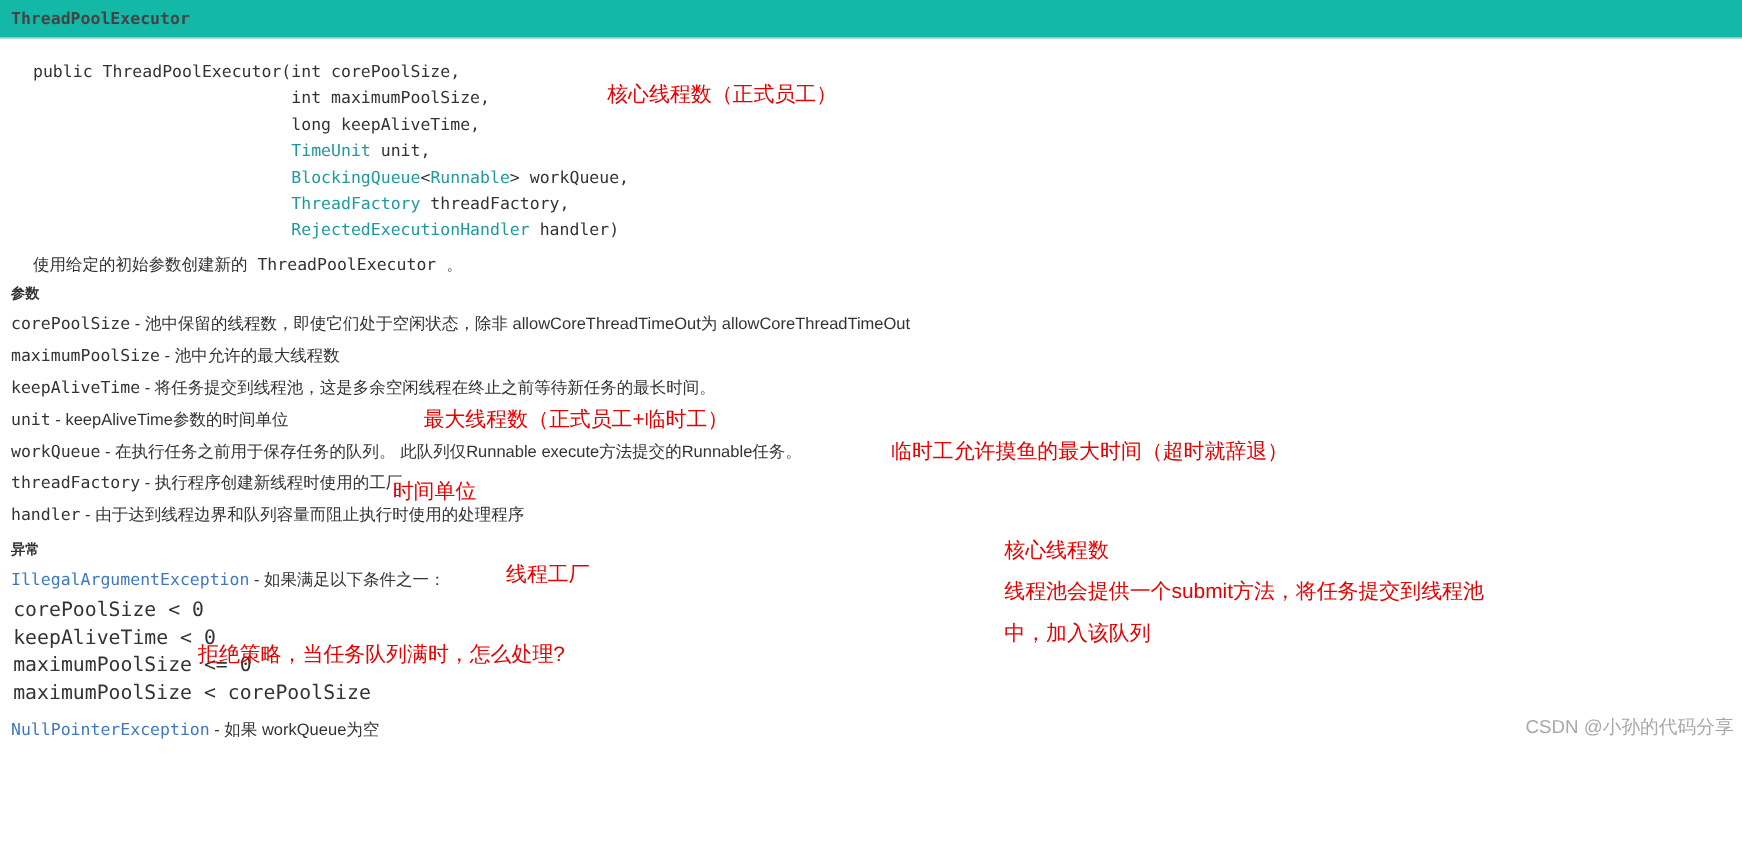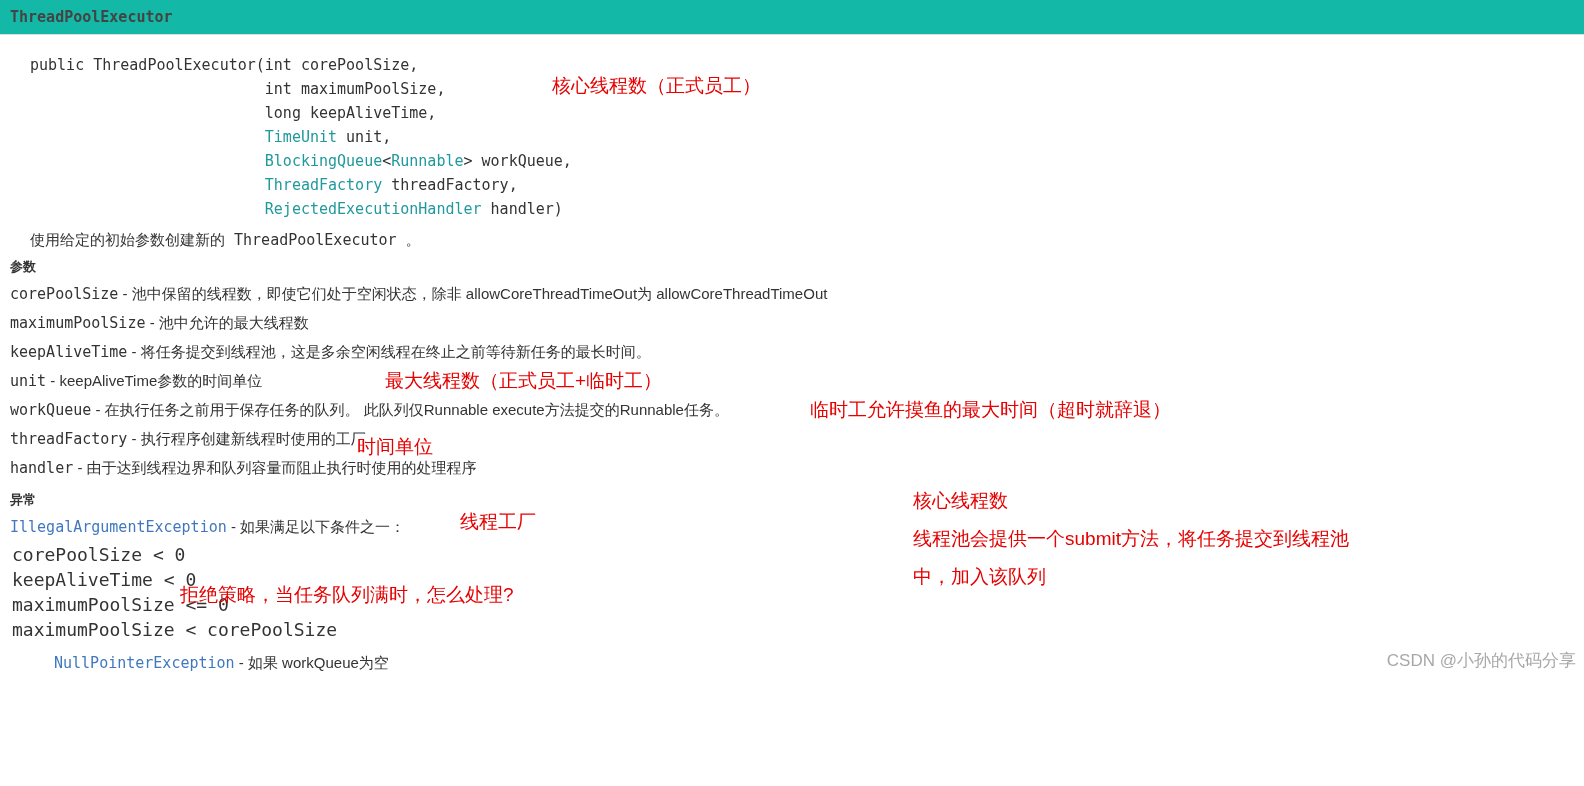--- a/index.html
+++ b/index.html
@@ -122,21 +122,21 @@
 <div class="sect-title">异常</div>
 
 <div class="param-line">
   <span class="link-name">IllegalArgumentException</span><span> - 如果满足以下条件之一：</span>
 </div>
 <div class="cond-block">corePoolSize &lt; 0</div>
 <div class="cond-block">keepAliveTime &lt; 0</div>
 <div class="cond-block">maximumPoolSize &lt;= 0</div>
 <div class="cond-block">maximumPoolSize &lt; corePoolSize</div>
 
-<div class="param-line" style="padding-top:12px;margin-left:44px;">
+<div class="param-line" style="padding-top:12px;">
   <span class="link-name">NullPointerException</span><span> - 如果 workQueue为空</span>
 </div>
 
 <div class="annot" style="left:552px; top:73px;">核心线程数（正式员工）</div>
 <div class="annot" style="left:385px; top:368px;">最大线程数（正式员工+临时工）</div>
 <div class="annot" style="left:810px; top:397px;">临时工允许摸鱼的最大时间（超时就辞退）</div>
 <div class="annot" style="left:357px; top:434px;">时间单位</div>
 <div class="annot" style="left:460px; top:509px;">线程工厂</div>
 <div class="annot-block" style="left:913px; top:482px;">
   <span>核心线程数</span><br>

